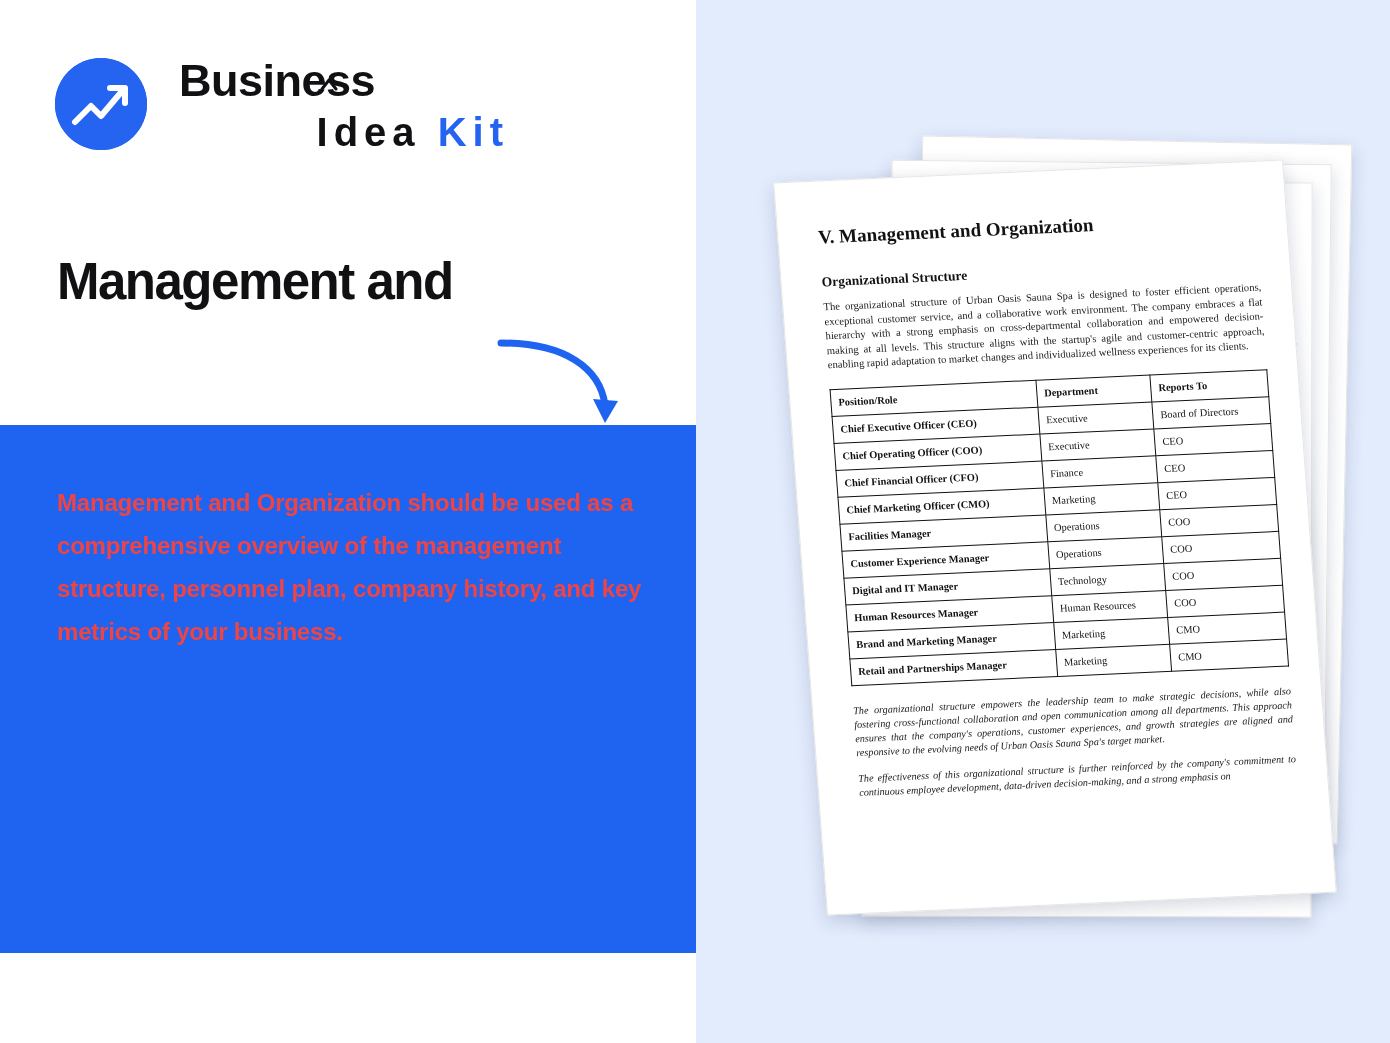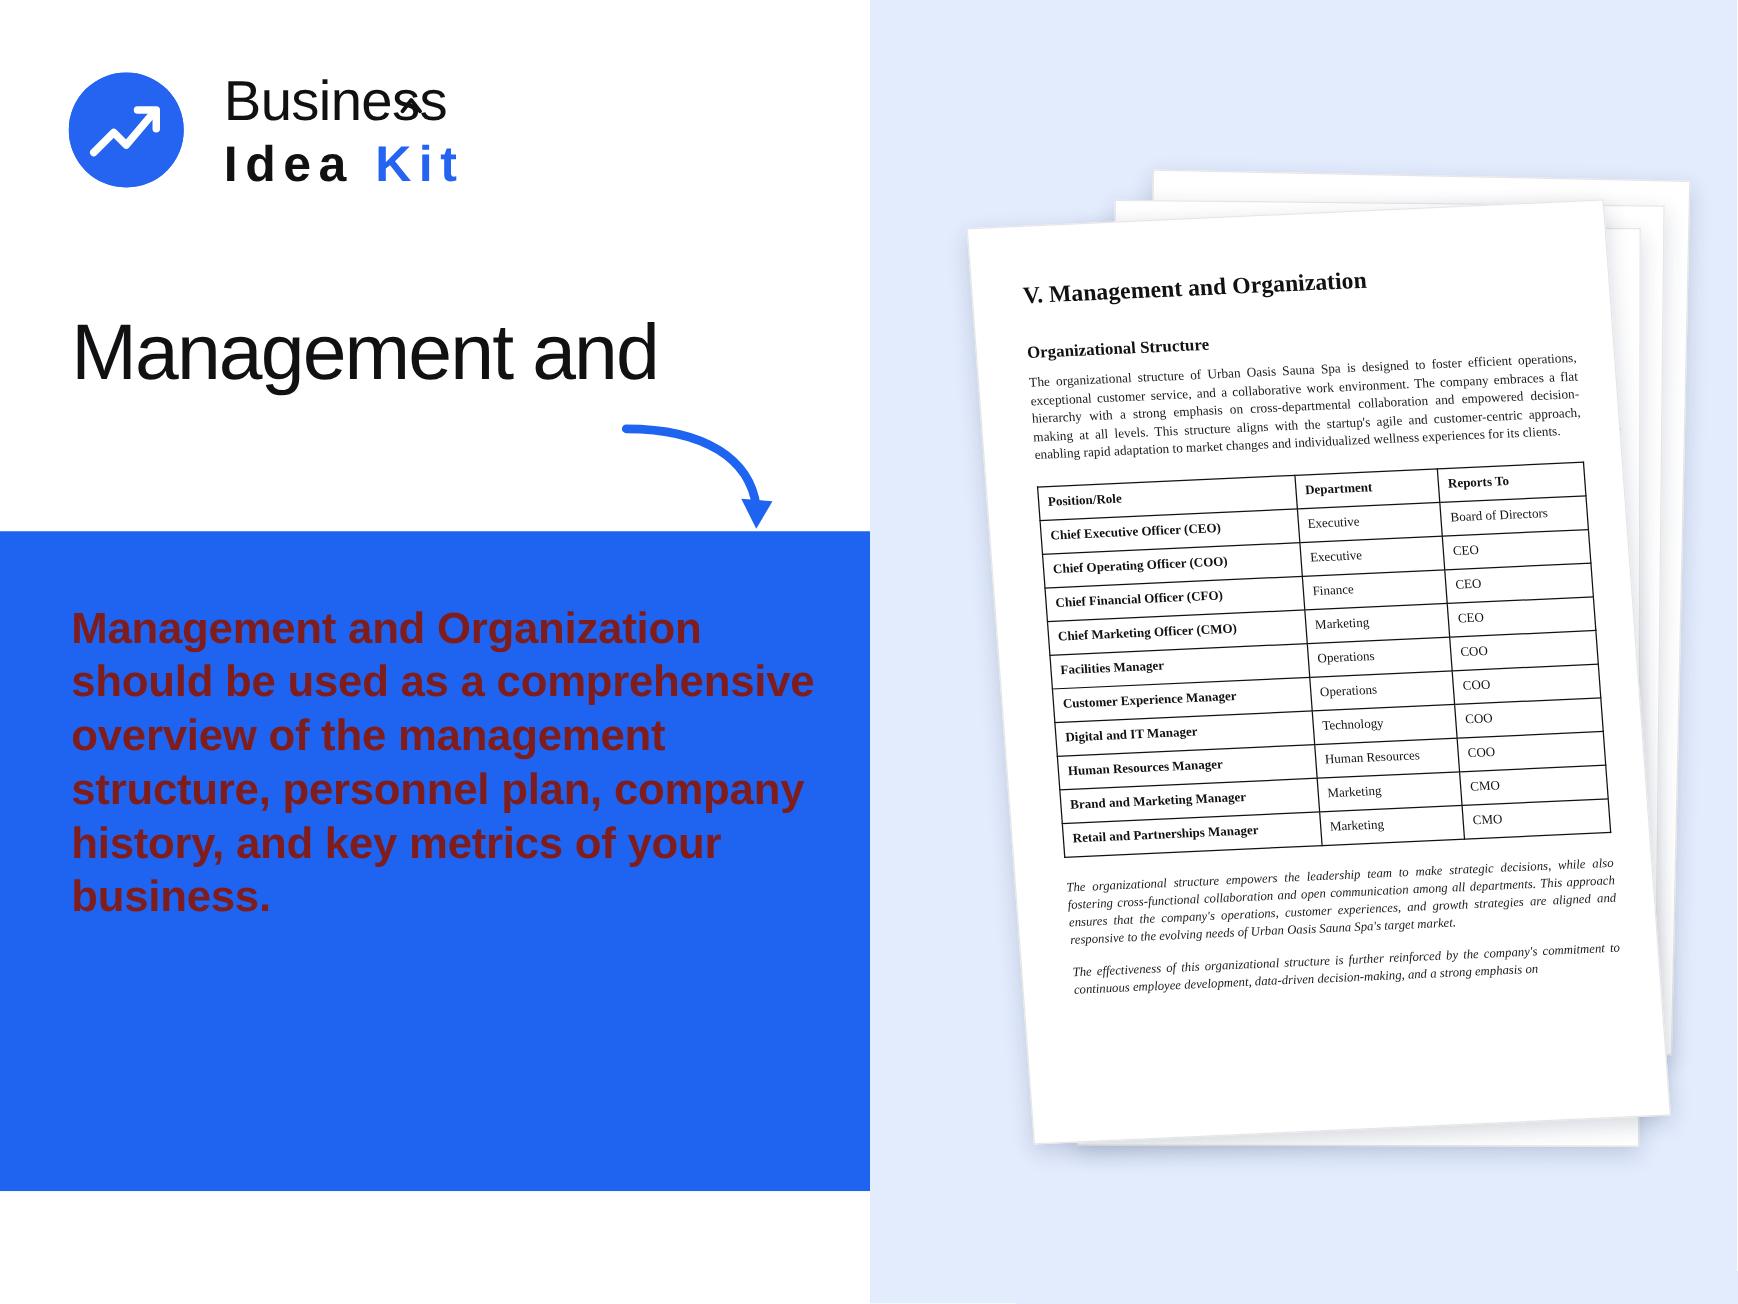--- a/index.html
+++ b/index.html
@@ -58,73 +58,74 @@
     background: #2563f1;
   }
   .logo-mark svg { position: absolute; left: 0; top: 0; }
   .logo-text {
     position: absolute;
     left: 124px; top: 0px;
     width: 330px;
   }
   .logo-line1 {
     font-size: 45px;
-    font-weight: 400;
+    font-weight: 700;
     letter-spacing: -0.5px;
     color: #111113;
     line-height: 52px;
     position: relative;
     display: inline-block;
   }
   .logo-hat {
     position: absolute;
     left: 141px;
     top: -5px;
     width: 18px;
     height: 14px;
   }
   .logo-line2 {
     font-size: 40px;
     font-weight: 700;
     letter-spacing: 6px;
     color: #111113;
     line-height: 48px;
     margin-top: 1px;
+    text-align: right;
   }
   .logo-line2 .kit { color: #2563f1; }
 
   
   .headline {
     position: absolute;
     left: 57px; top: 243px;
     width: 640px;
-    font-size: 63px;
-    font-weight: 400;
+    font-size: 51px;
+    font-weight: 700;
     line-height: 78px;
     letter-spacing: -1.5px;
     color: #111113;
   }
   .headline .accent { color: #1f64f0; }
 
   
   .arrow-svg {
     position: absolute;
     left: 495px; top: 333px;
     width: 130px; height: 100px;
   }
 
   
   .body-copy {
     position: absolute;
     left: 57px; top: 481px;
     width: 600px;
-    font-size: 35px;
+    font-size: 24px;
     font-weight: 700;
     line-height: 43px;
-    color: #7f1d1d;
+    color: #ef4444;
     letter-spacing: -0.2px;
   }
 
   
   .docs {
     position: absolute;
     left: 630px; top: 120px;
     width: 760px; height: 790px;
   }
   .sheet {

